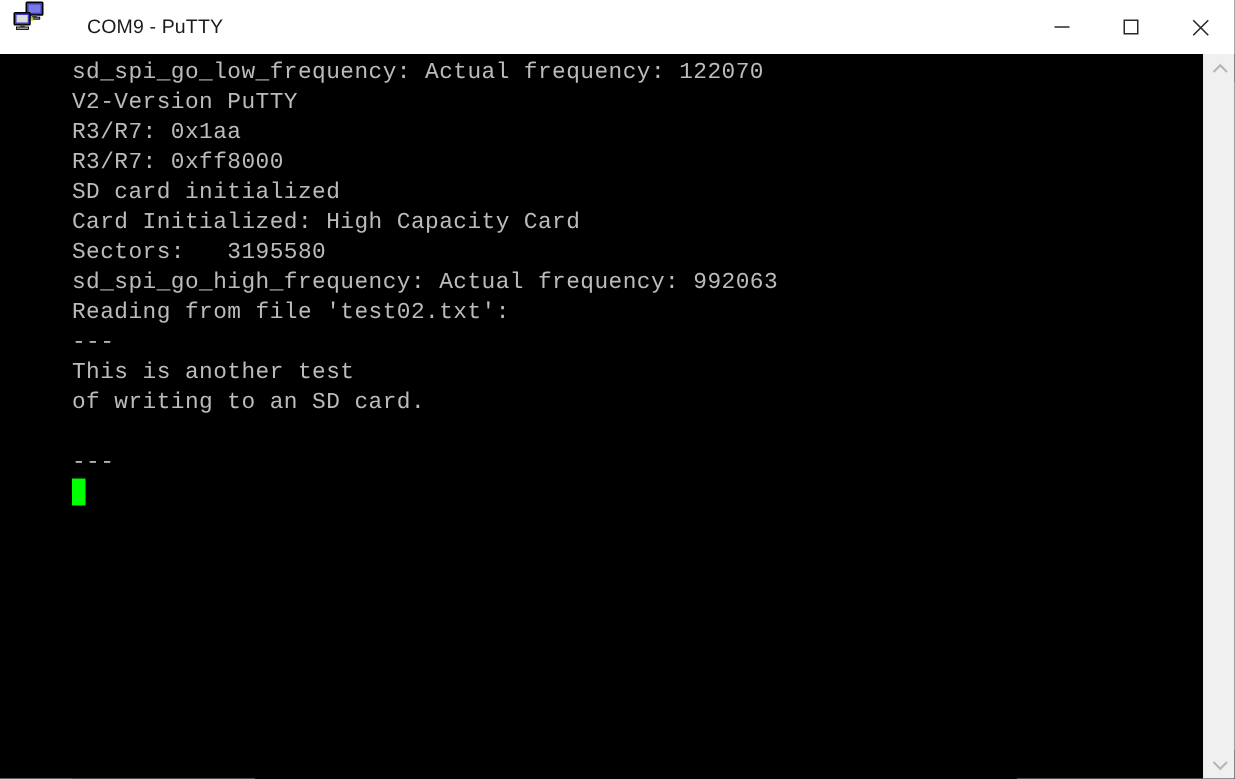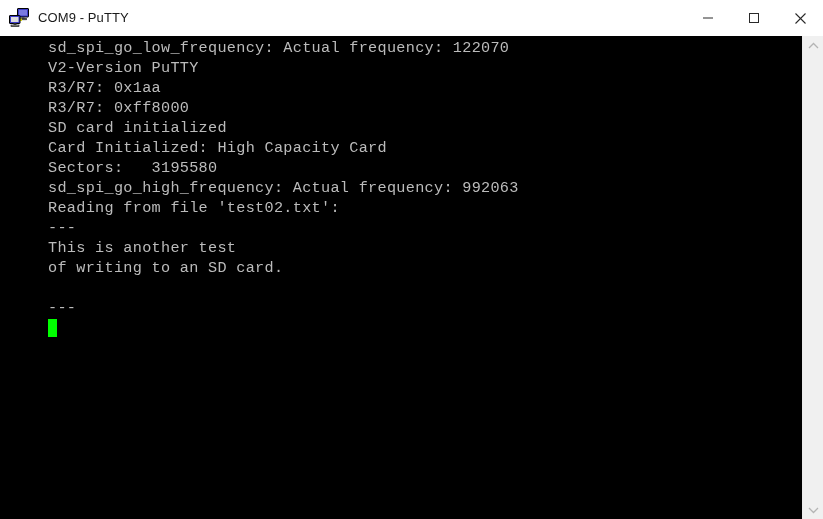--- a/index.html
+++ b/index.html
@@ -25,22 +25,22 @@
 
   
   .titlebar {
     position: absolute;
     top: 0;
     left: 0;
     width: 823px;
     height: 36px;
     background: #ffffff;
     display: flex;
-    align-items: center;
     box-sizing: border-box;
+    gap: 20px;
   }
   .title-icon {
     width: 22px;
     height: 22px;
     margin-left: 8px;
     margin-right: 8px;
     flex: 0 0 auto;
     position: relative;
   }
   .title-text {

